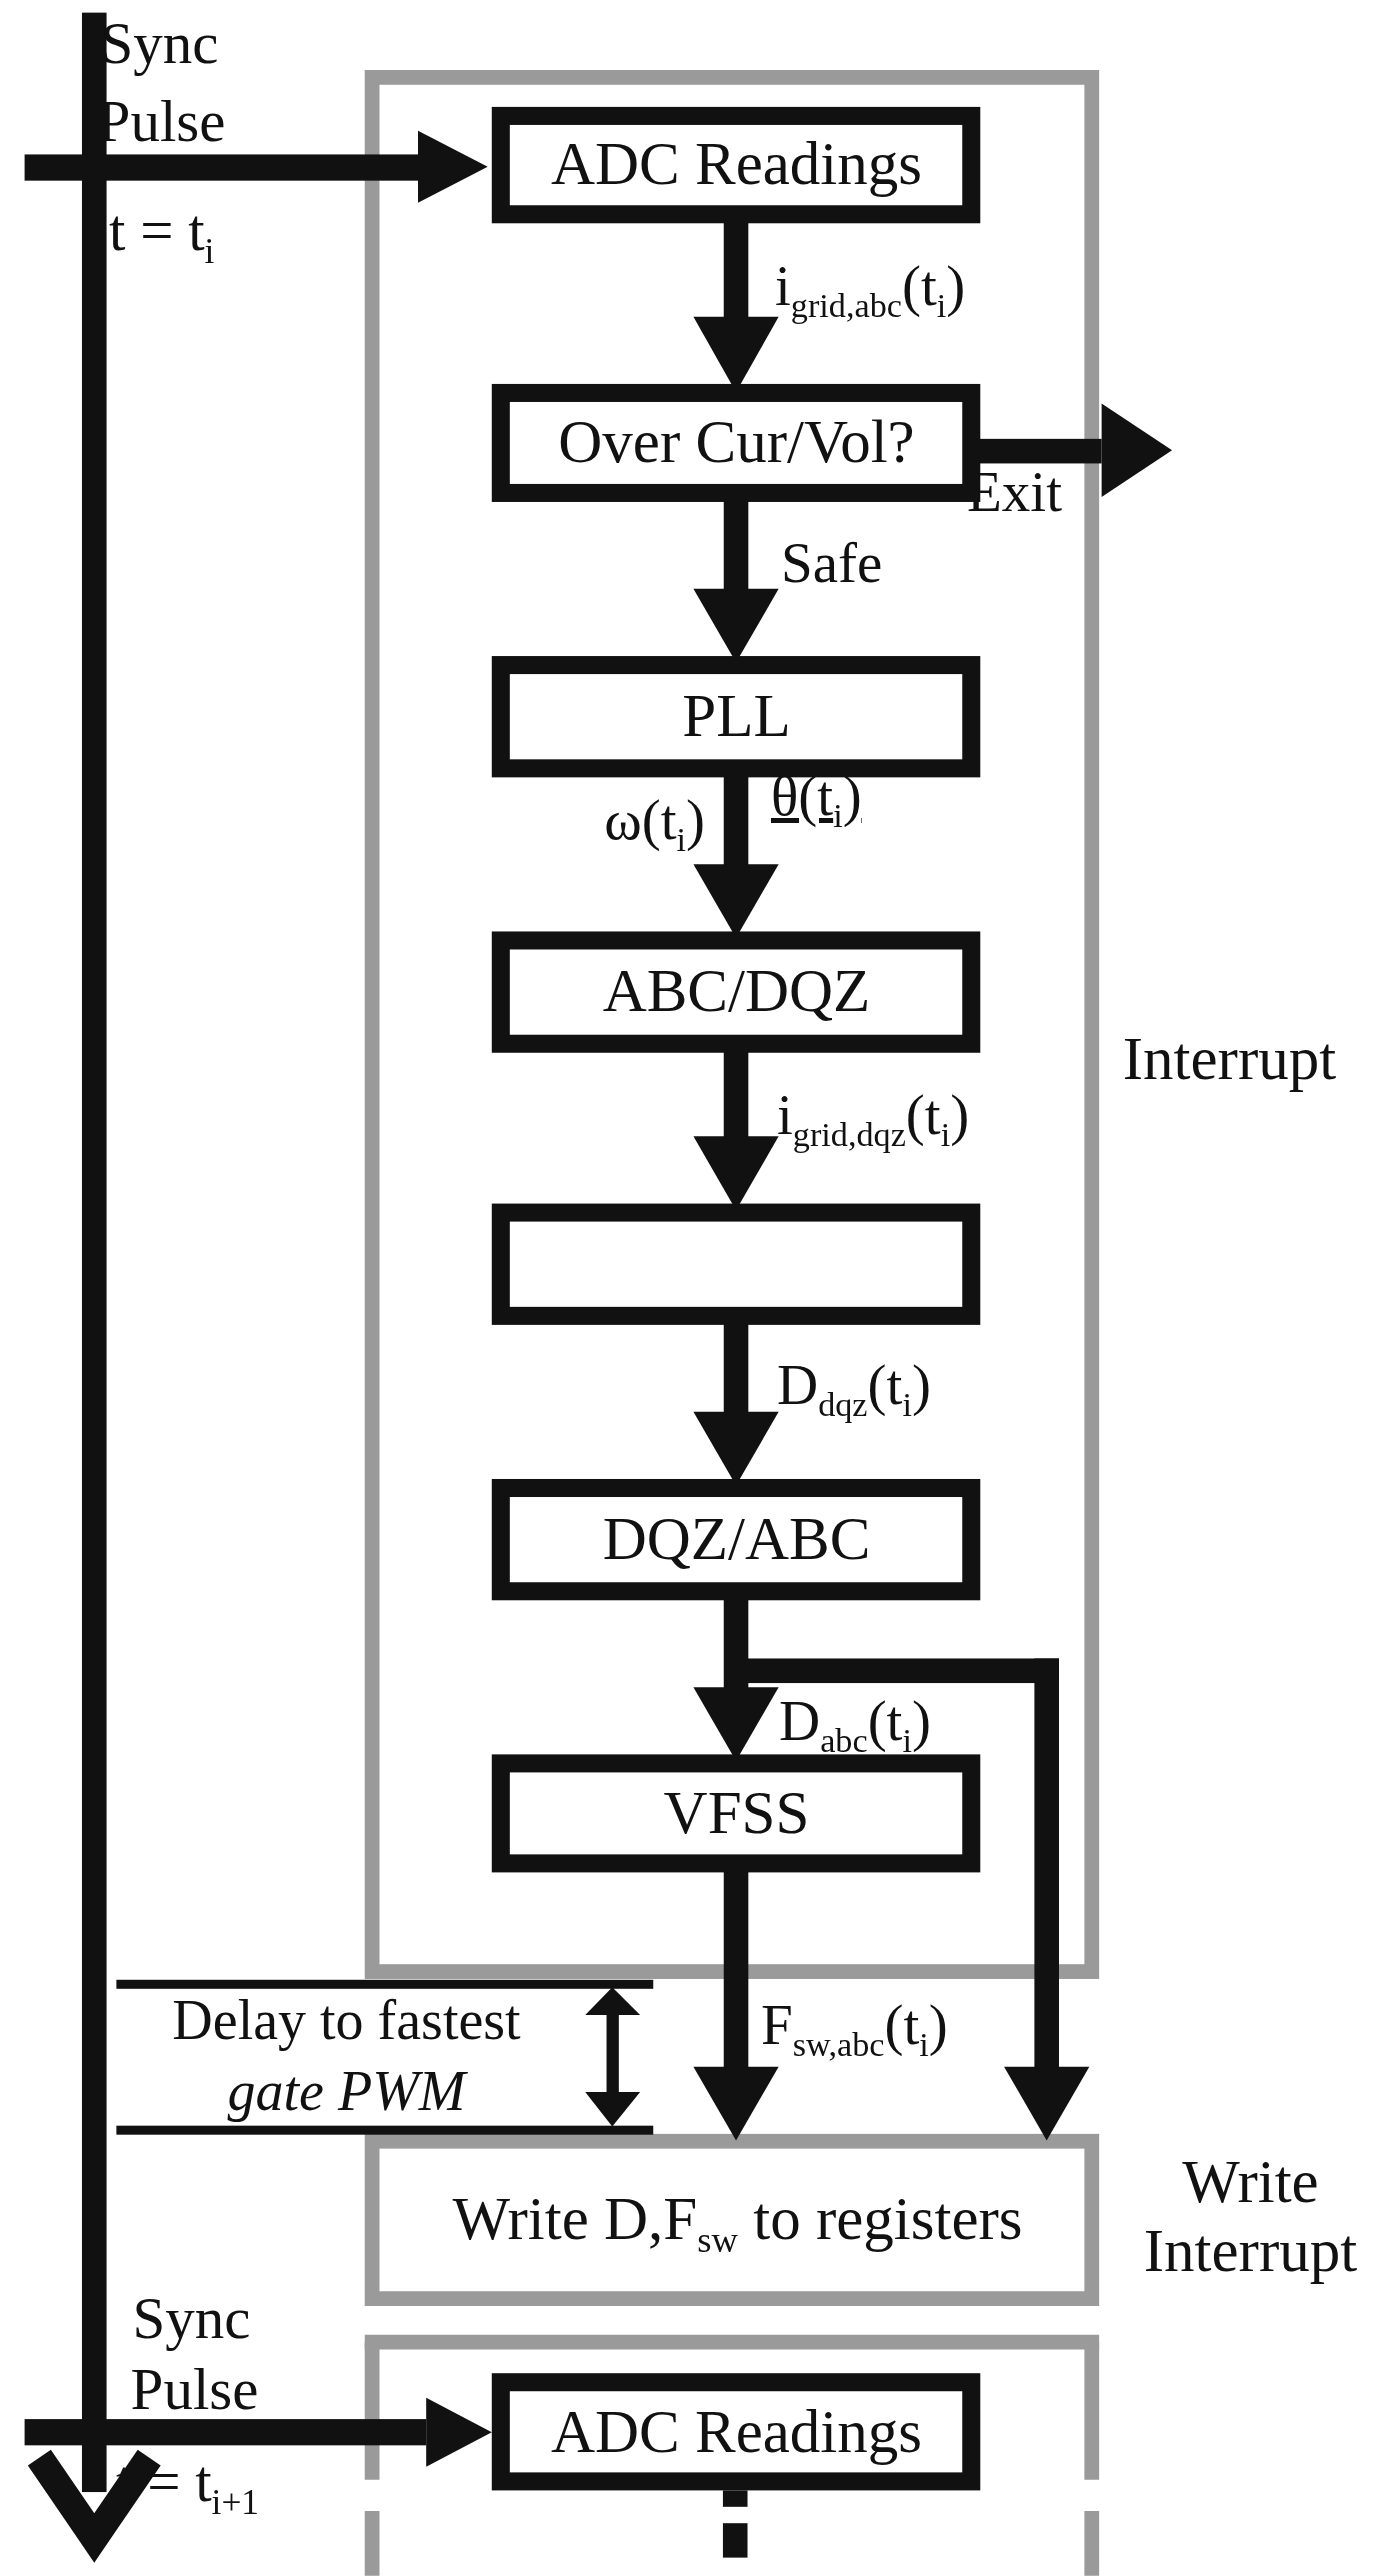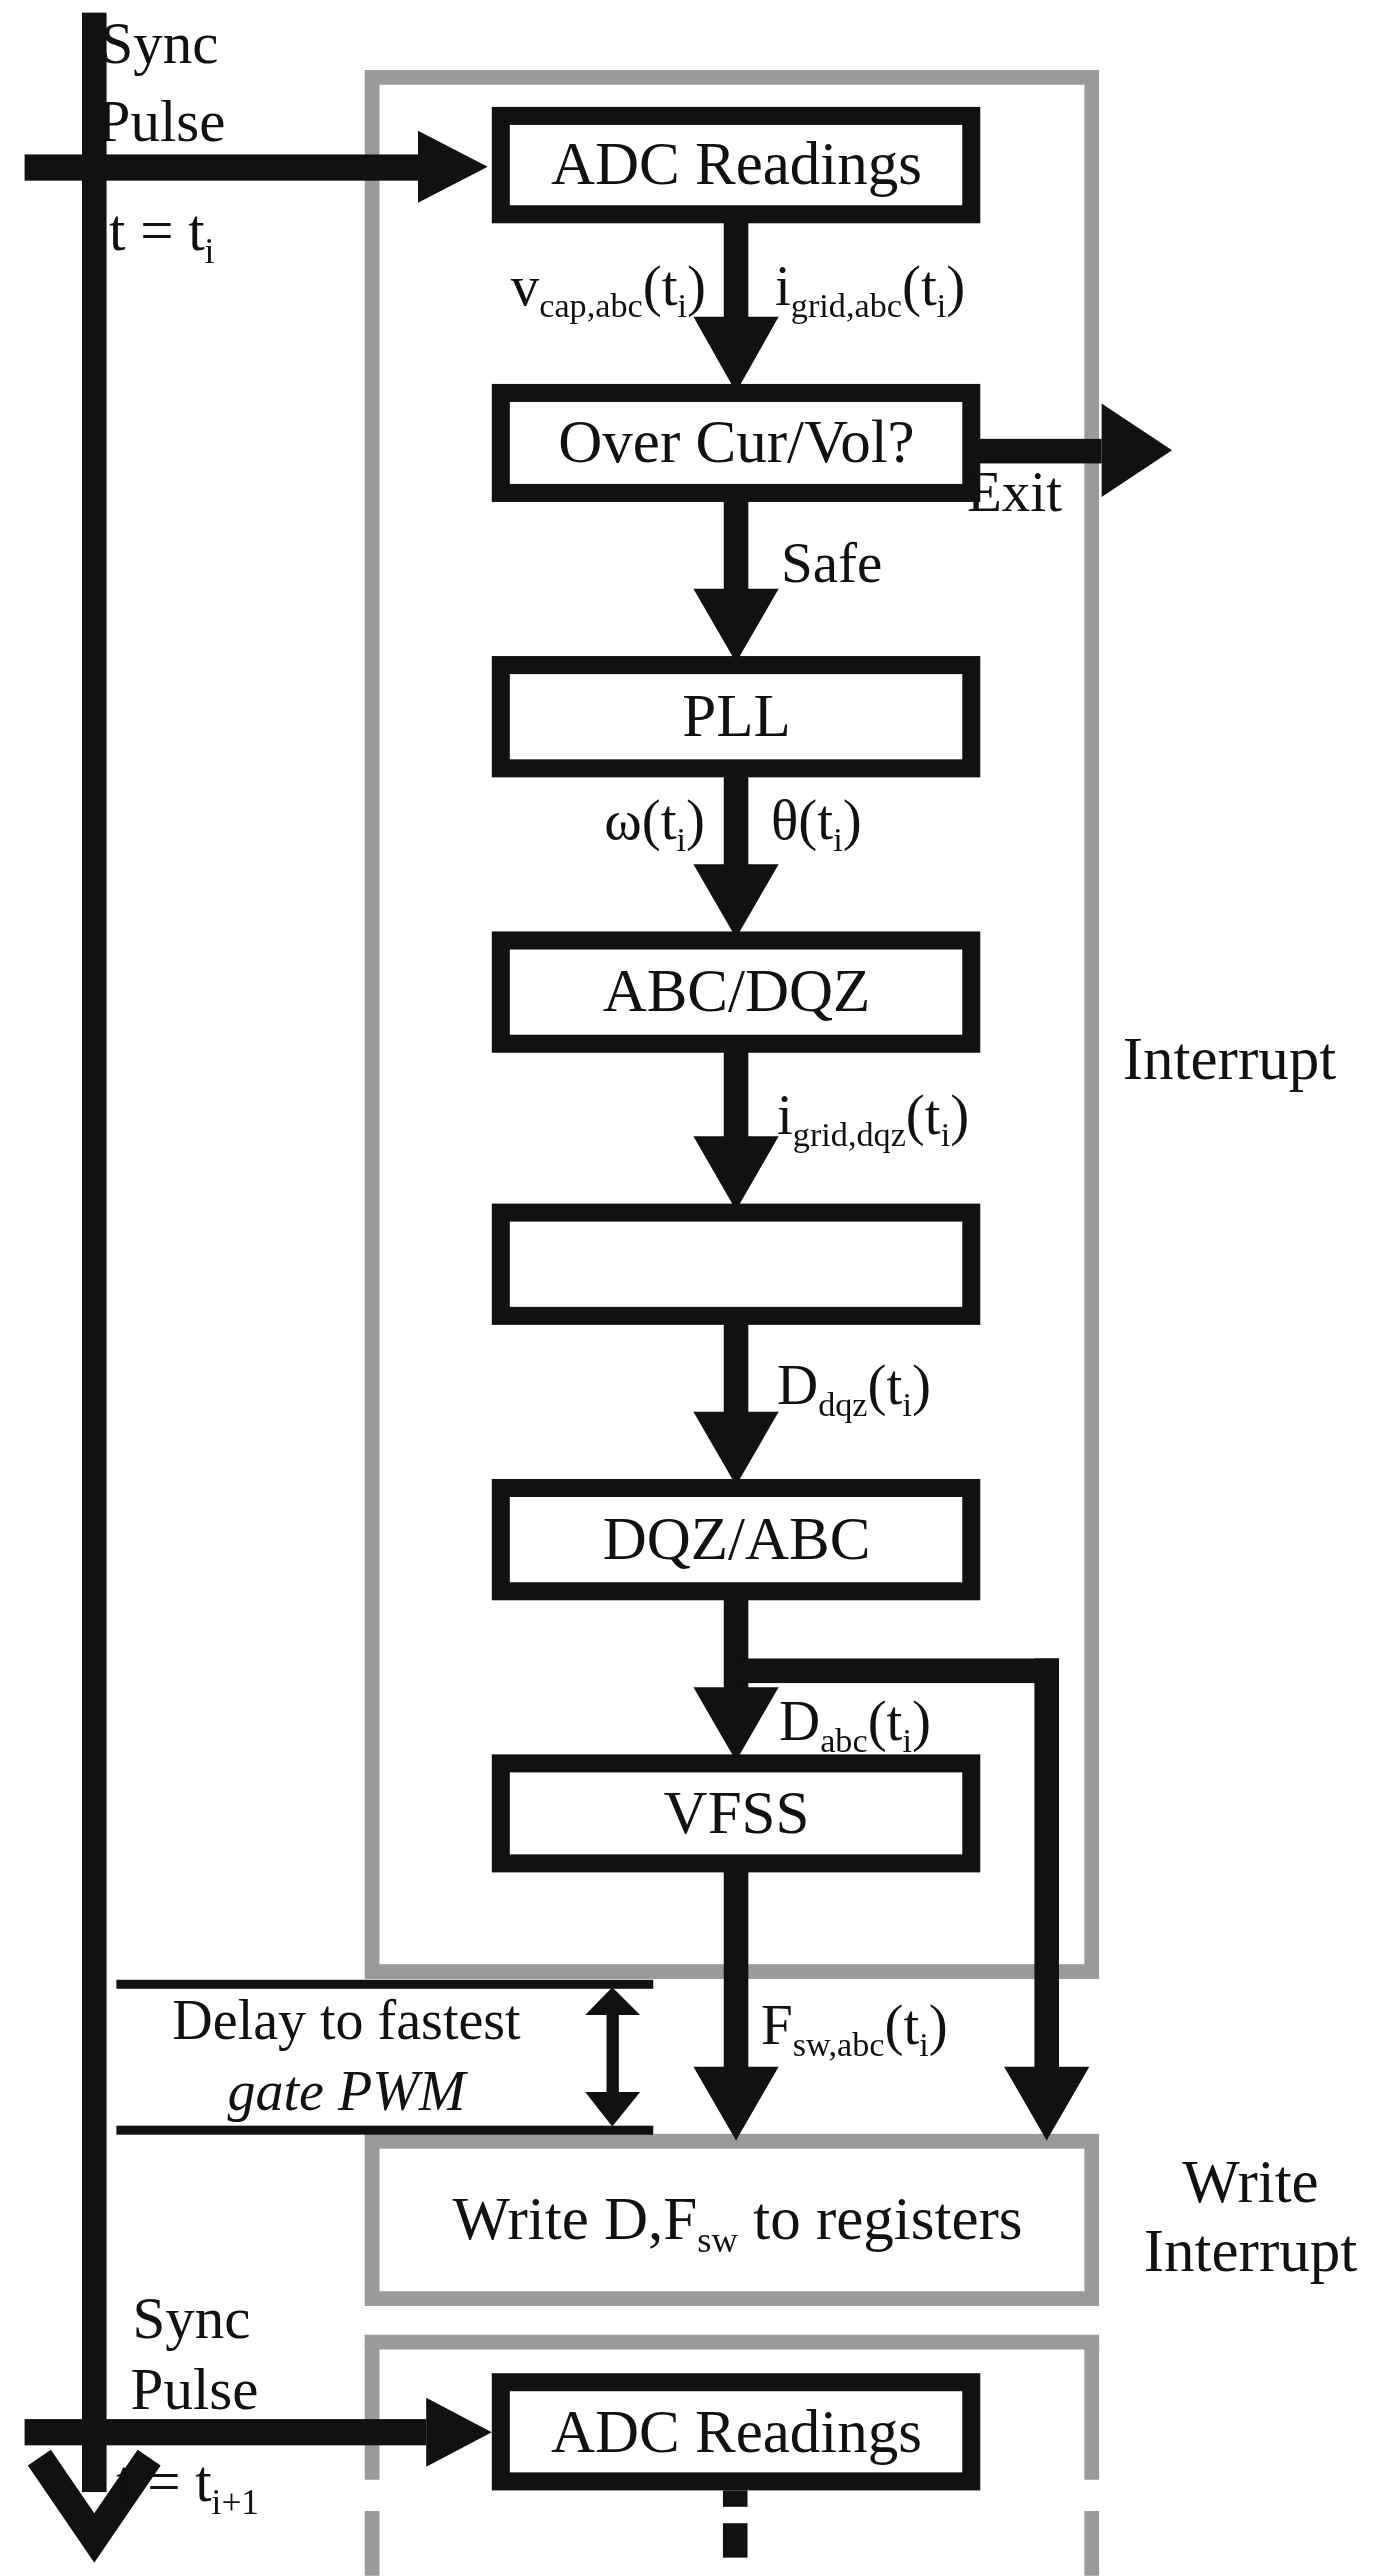--- a/index.html
+++ b/index.html
@@ -119,26 +119,25 @@
 
   <div class="lbl c" style="left:1090px; top:1027px; width:279px; font-size:61px;">Interrupt</div>
 
   <div class="lbl box" style="left:501px; top:132px;  width:471px;">ADC Readings</div>
   <div class="lbl box" style="left:501px; top:410px;  width:471px;">Over Cur/Vol?</div>
   <div class="lbl box" style="left:501px; top:684px;  width:471px;">PLL</div>
   <div class="lbl box" style="left:501px; top:959px; width:471px;">ABC/DQZ</div>
   <div class="lbl box" style="left:501px; top:1507px; width:471px;">DQZ/ABC</div>
   <div class="lbl box" style="left:501px; top:1781px; width:471px;">VFSS</div>
 
-  <div class="lbl r" style="left:353px; top:256px; width:353px;"><span>v</span><sub>cap,abc</sub><span>(t</span><sub>i</sub><span>)</span></div>
   <div class="lbl" style="left:775px; top:256px;"><span>i</span><sub>grid,abc</sub><span>(t</span><sub>i</sub><span>)</span></div>
   <div class="lbl" style="left:967px; top:462px;">Exit</div>
   <div class="lbl" style="left:781px; top:533px;">Safe</div>
   <div class="lbl r" style="left:492px; top:790px; width:213px;"><span>ω(t</span><sub>i</sub><span>)</span></div>
-  <div class="lbl" style="left:771px; top:790px;"><span>θ(t</span><sub>i</sub><span>)</span></div>
+  <div class="lbl" style="left:771px; top:766px;text-decoration:underline;"><span>θ(t</span><sub>i</sub><span>)</span></div>
   <div class="lbl" style="left:777px; top:1085px;"><span>i</span><sub>grid,dqz</sub><span>(t</span><sub>i</sub><span>)</span></div>
   <div class="lbl" style="left:777px; top:1355px;"><span>D</span><sub>dqz</sub><span>(t</span><sub>i</sub><span>)</span></div>
   <div class="lbl" style="left:779px; top:1691px;"><span>D</span><sub>abc</sub><span>(t</span><sub>i</sub><span>)</span></div>
   <div class="lbl" style="left:761px; top:1995px;"><span>F</span><sub>sw,abc</sub><span>(t</span><sub>i</sub><span>)</span></div>
 
   <div class="lbl c" style="left:119px; top:1991px; width:455px; font-size:56px;">Delay to fastest</div>
   <div class="lbl c" style="left:119px; top:2062px; width:455px; font-size:56px;font-style:italic;">gate PWM</div>
 
   <div class="lbl box" style="left:385px; top:2187px; width:705px;"><span>Write D,F</span><sub>sw</sub><span> to registers</span></div>
   <div class="lbl c" style="left:1111px; top:2150px; width:279px; font-size:61px;">Write</div>

